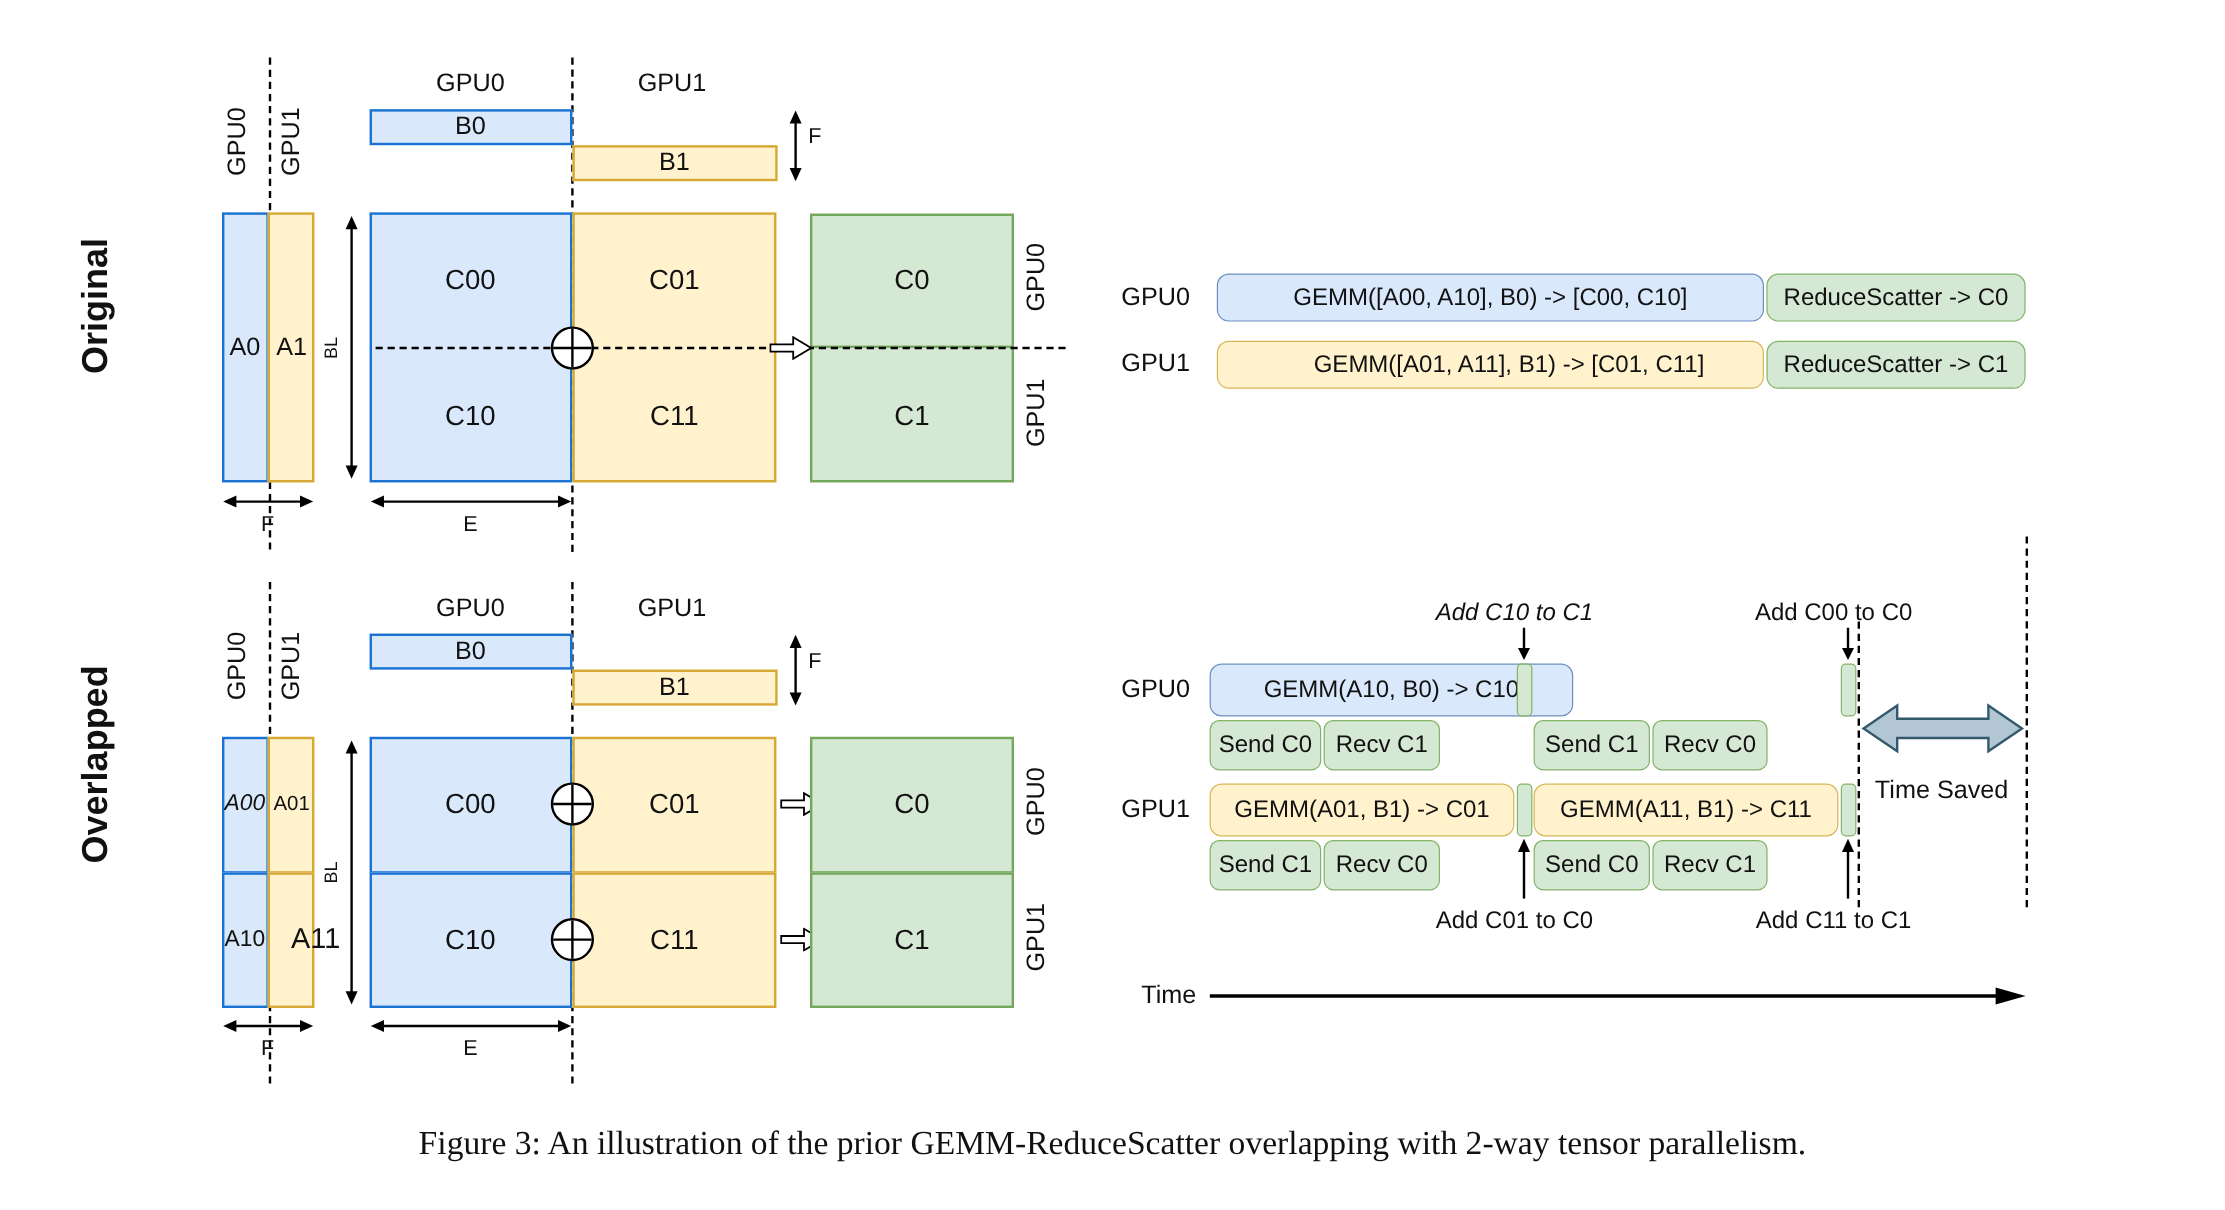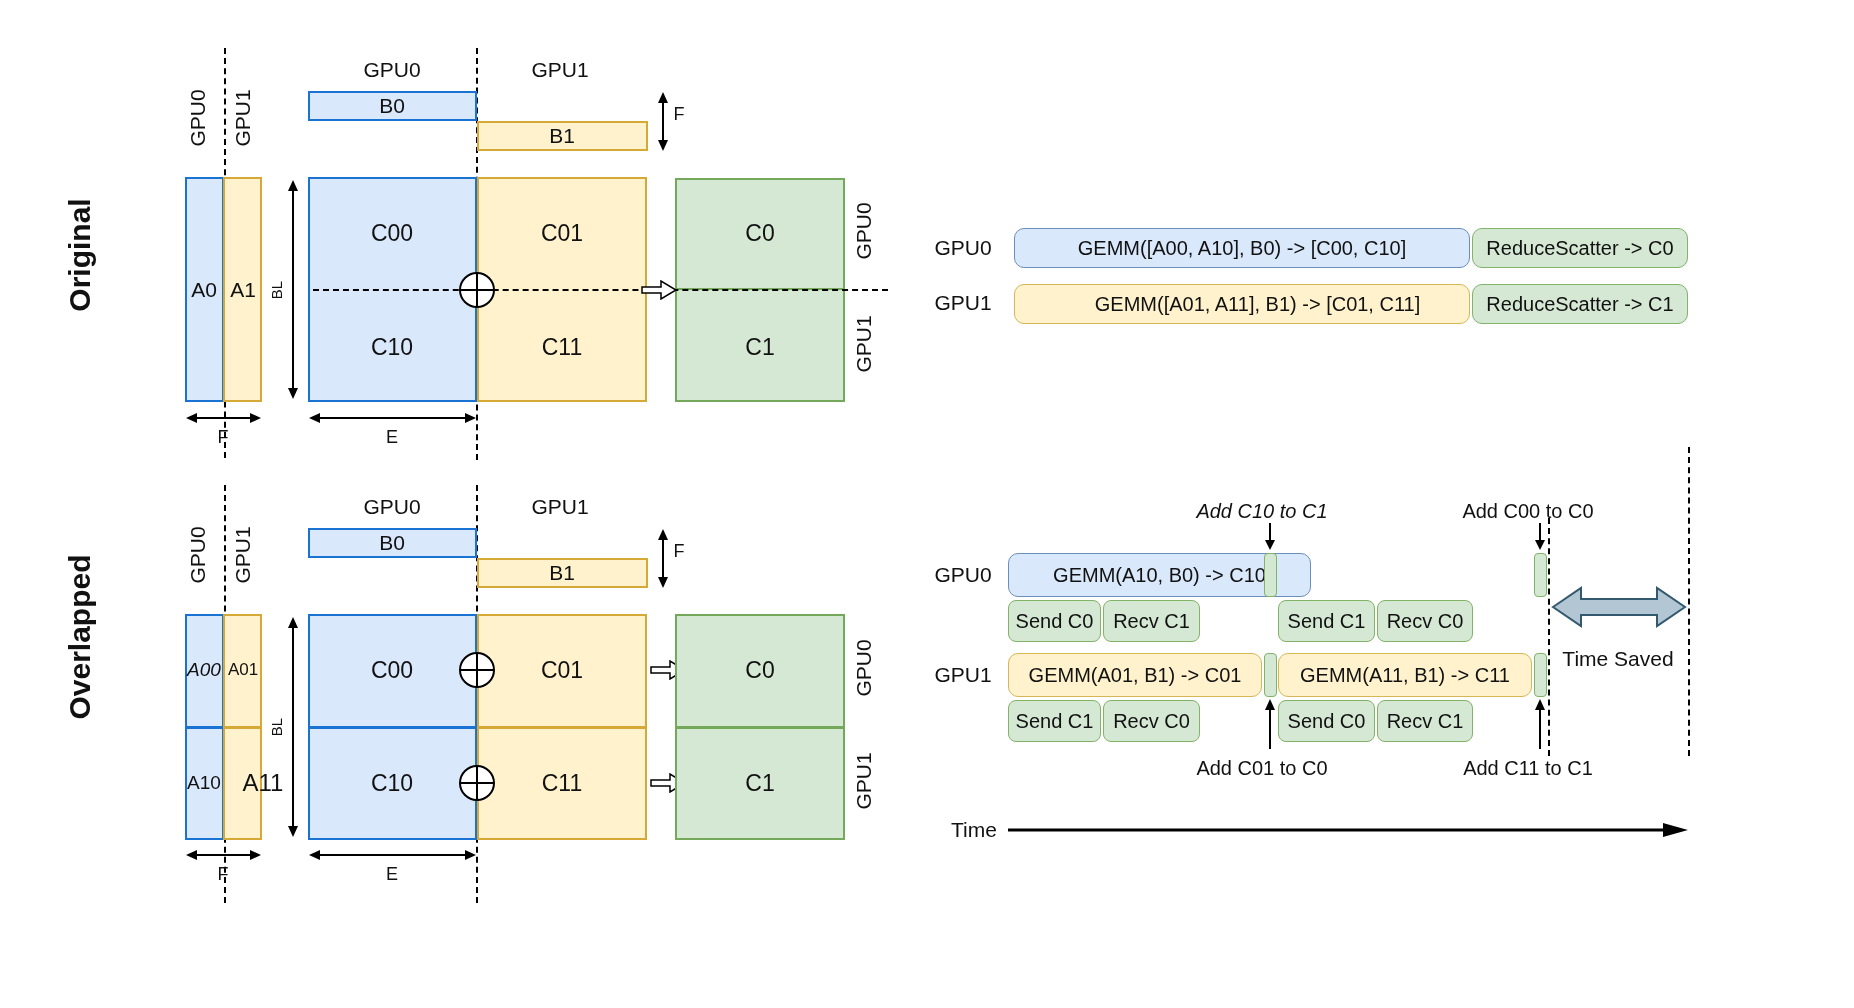--- a/index.html
+++ b/index.html
@@ -247,14 +247,15 @@
     <polygon points="2,23 30,4 30,15 106,15 106,4 134,23 106,42 106,31 30,31 30,42" fill="#b3c6d4" stroke="#33596e" stroke-width="2"></polygon>
   </svg>
   <div class="slabel" style="left:1618px;top:659px;">Time Saved</div>
 
   <div class="slabel" style="left:974px;top:830px;text-align:right;">Time</div>
   <svg class="abs" style="left:1008px;top:821px;" width="682" height="18">
     <line x1="0" y1="9" x2="660" y2="9" stroke="#000" stroke-width="3"></line>
     <polygon points="680,9 655,2 655,16" fill="#000"></polygon>
   </svg>
 
+  <div class="caption" style="top:938px;">Figure 3: An illustration of the prior GEMM-ReduceScatter overlapping with 2-way tensor parallelism.</div>
 
 </div>
 
 </body></html>

